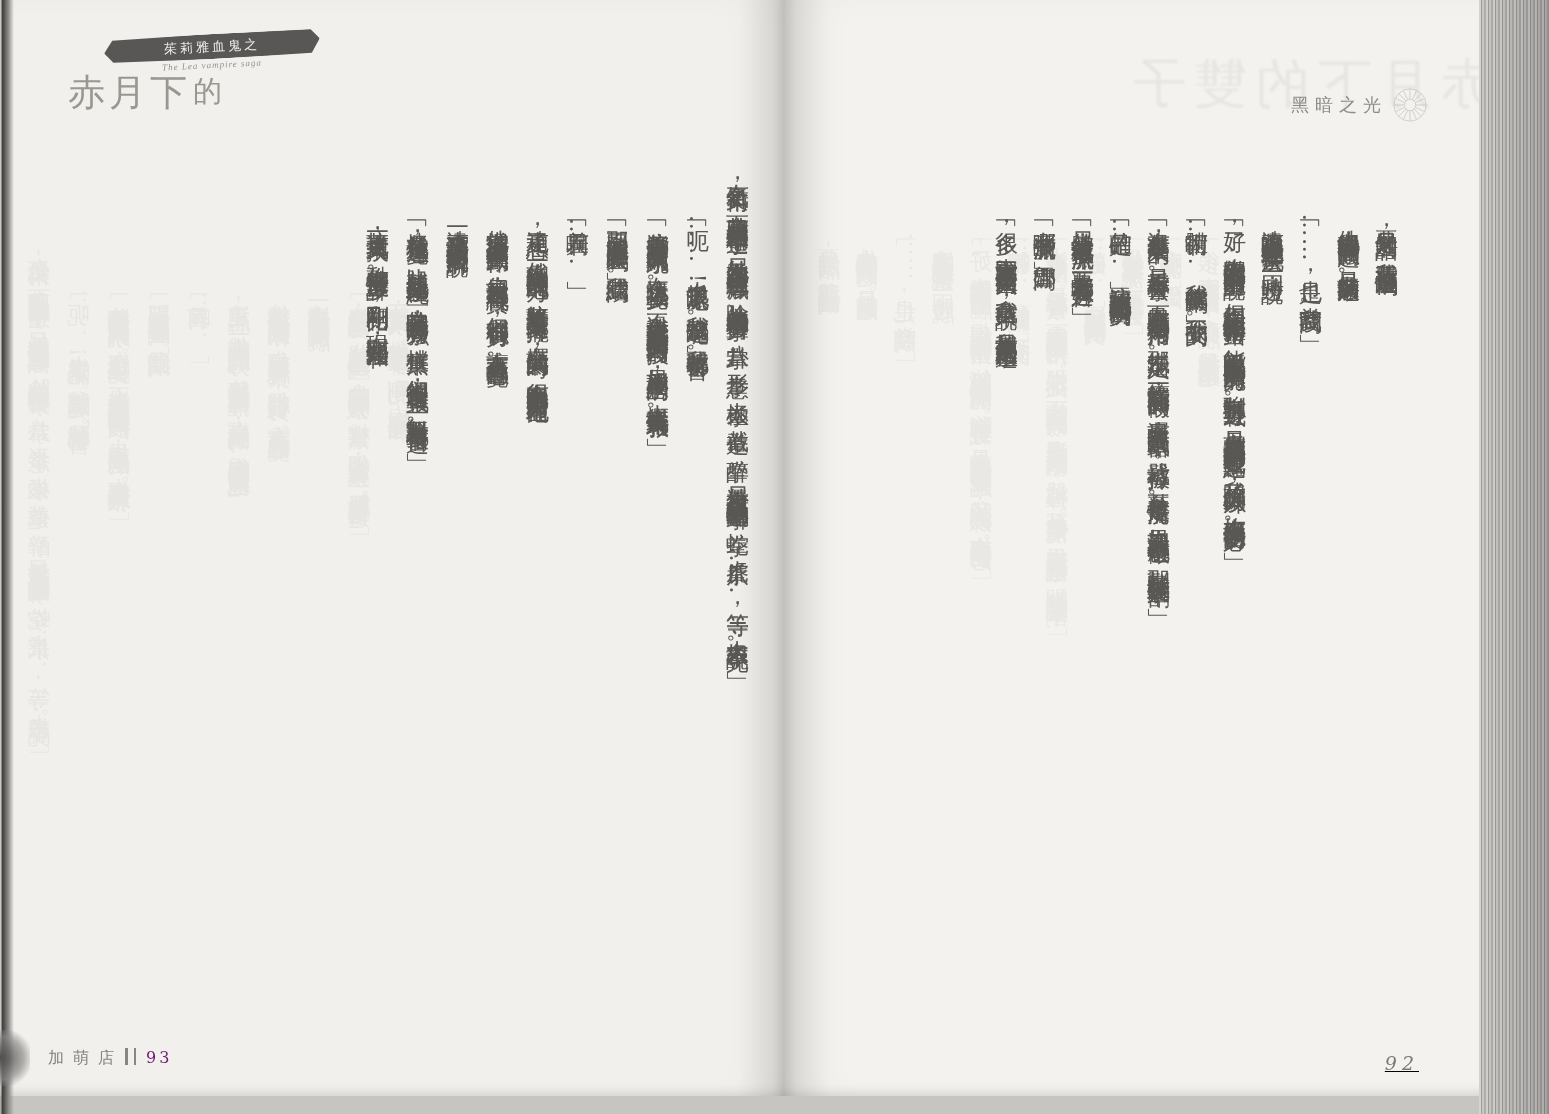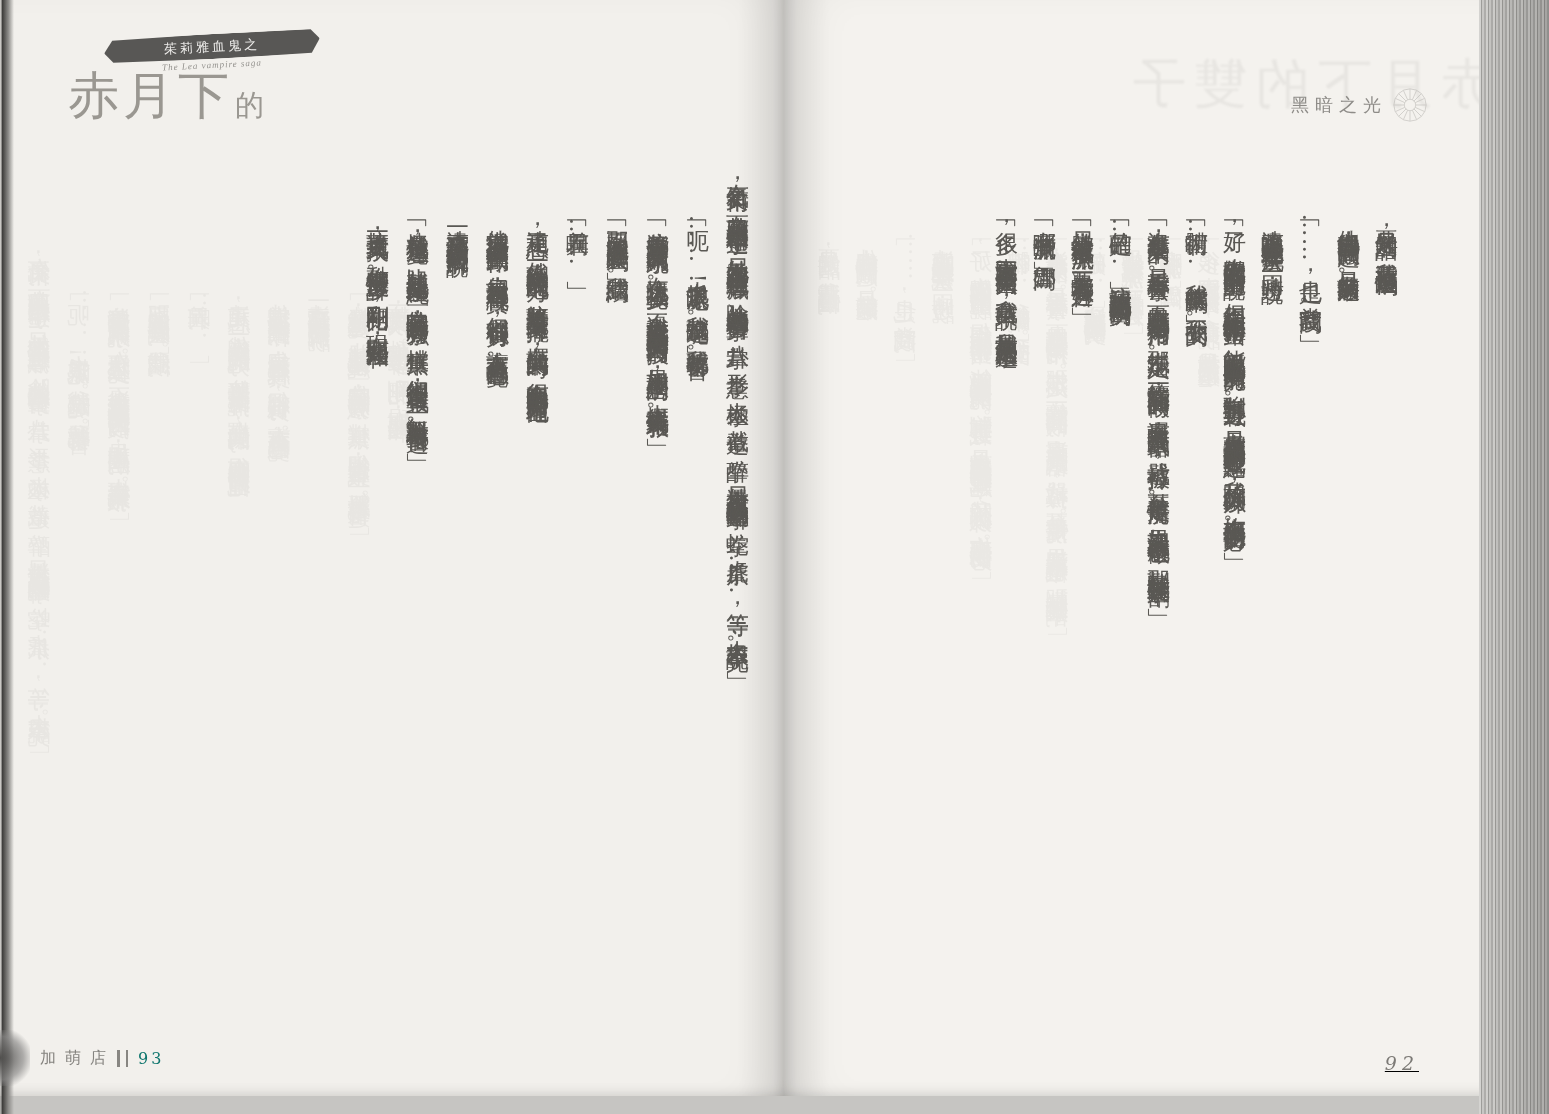--- a/index.html
+++ b/index.html
@@ -27,33 +27,33 @@
   
   .logo{position:absolute;left:68px;top:34px;z-index:4;}
   .ribbon{position:relative;width:216px;height:25px;background:#585755;margin-left:36px;
           transform:rotate(-3deg);display:flex;align-items:center;justify-content:center;
           clip-path:polygon(0% 55%,4% 6%,50% 0%,96% 2%,100% 40%,96% 96%,50% 100%,4% 94%);}
   .ribbon-cn{color:#efeeec;font-size:13px;letter-spacing:3px;font-family:"DejaVu Sans","Liberation Sans",sans-serif;}
   .ribbon-en{width:216px;margin-left:36px;margin-top:1px;text-align:center;transform:rotate(-3deg);
           font-size:9px;font-style:italic;color:#94928e;letter-spacing:1px;
           font-family:"Liberation Serif","DejaVu Serif",serif;}
   .title-row{display:flex;align-items:flex-end;margin-top:4px;color:#9a9791;}
-  .t-a{font-size:51px;letter-spacing:4px;line-height:1;font-family:Liberation Mono, monospace;}
+  .t-a{font-size:37px;letter-spacing:4px;line-height:1;}
   .t-de{font-size:29px;line-height:1;margin:0 3px 5px 2px;}
   .t-b{font-size:58px;letter-spacing:9px;line-height:1;}
   
   .chapter-header{position:absolute;top:86px;left:508px;display:flex;align-items:center;gap:4px;z-index:4;}
   .chapter-title{color:#8e8c88;font-size:18px;letter-spacing:6px;}
   .ornament{width:38px;height:38px;opacity:.55;}
   
-  .footer-left{position:absolute;left:40px;top:1048px;display:flex;align-items:center;z-index:4;}
+  .footer-left{position:absolute;left:48px;top:1048px;display:flex;align-items:flex-start;z-index:4;}
   .shop{color:#85837f;font-size:16px;letter-spacing:9px;}
   .pagebar{display:inline-block;width:6px;height:17px;margin:0 10px 0 2px;
            border-left:3px solid #6e6c68;border-right:2px solid #6e6c68;opacity:.8;}
-  .pg{color:#0f766e;font-size:16px;letter-spacing:3px;}
+  .pg{color:#701a75;font-size:16px;letter-spacing:3px;}
   .footer-right{position:absolute;right:76px;top:1052px;z-index:4;text-decoration:underline;}
   .pg-right{color:#7c7a76;font-size:19px;letter-spacing:5px;font-style:italic;}
   
   .gutter-shadow{position:absolute;left:738px;top:0;width:92px;height:1096px;z-index:5;pointer-events:none;
       background:linear-gradient(90deg,rgba(0,0,0,0) 0%,rgba(0,0,0,.06) 38%,rgba(0,0,0,.13) 50%,rgba(0,0,0,.05) 64%,rgba(0,0,0,0) 100%);}
   .page-stack{position:absolute;right:0;top:0;width:70px;height:1114px;z-index:6;
       background:linear-gradient(90deg,rgba(0,0,0,.04),rgba(0,0,0,.22)),
       repeating-linear-gradient(90deg,#dddcd9 0 2px,#a5a4a1 2px 3px,#d2d1ce 3px 5px,#b8b7b4 5px 7px);}
   .left-edge{position:absolute;left:0;top:0;width:14px;height:1114px;z-index:6;
       background:linear-gradient(90deg,#45444215,#45444260 8%,#3f3e3c 18%,#8e8d8a 60%,rgba(142,141,138,0));}

